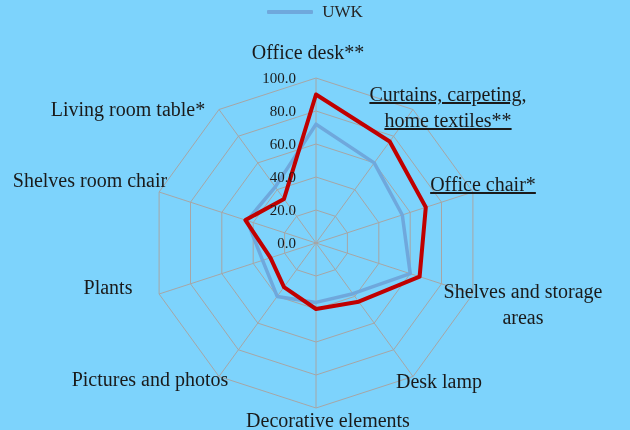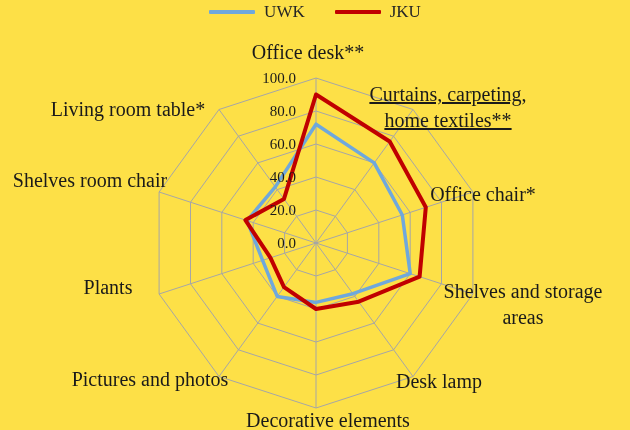--- a/index.html
+++ b/index.html
@@ -1,19 +1,19 @@
 <!DOCTYPE html>
 <html><head>
 <meta charset="utf-8">
 <style>
   html,body{margin:0;padding:0;background:#ffffff;}
   .stage{
     position:relative;
     width:630px;height:430px;
-    background:#fde047;
+    background:#7dd3fc;
     font-family:"Liberation Serif", serif;
     overflow:hidden;
   }
   .legend{
     position:absolute;top:0;left:0;width:100%;
     display:flex;justify-content:center;align-items:center;gap:30px;
     height:24px;
   }
   .legend-item{display:flex;align-items:center;gap:9px;}
   .legend-line{display:inline-block;width:46px;height:4px;border-radius:1px;}
@@ -35,24 +35,20 @@
 </head>
 <body>
 
 <div class="stage">
 
   <div class="legend">
     <div class="legend-item">
       <span class="legend-line" style="background: rgb(111, 168, 220);"></span>
       <span class="legend-label">UWK</span>
     </div>
-    <div class="legend-item">
-      <span class="legend-line" style="background: rgb(192, 0, 0);"></span>
-      <span class="legend-label">JKU</span>
-    </div>
   </div>
 
   <svg id="radar-svg" width="630" height="430" viewBox="0 0 630 430">
       <polygon points="316.0,210.0 335.4,216.3 347.4,232.8 347.4,253.2 335.4,269.7 316.0,276.0 296.6,269.7 284.6,253.2 284.6,232.8 296.6,216.3" fill="none" stroke="#A6A6A6" stroke-width="1"></polygon>
       <polygon points="316.0,177.0 354.8,189.6 378.8,222.6 378.8,263.4 354.8,296.4 316.0,309.0 277.2,296.4 253.2,263.4 253.2,222.6 277.2,189.6" fill="none" stroke="#A6A6A6" stroke-width="1"></polygon>
       <polygon points="316.0,144.0 374.2,162.9 410.2,212.4 410.2,273.6 374.2,323.1 316.0,342.0 257.8,323.1 221.8,273.6 221.8,212.4 257.8,162.9" fill="none" stroke="#A6A6A6" stroke-width="1"></polygon>
       <polygon points="316.0,111.0 393.6,136.2 441.5,202.2 441.5,283.8 393.6,349.8 316.0,375.0 238.4,349.8 190.5,283.8 190.5,202.2 238.4,136.2" fill="none" stroke="#A6A6A6" stroke-width="1"></polygon>
       <polygon points="316.0,78.0 413.0,109.5 472.9,192.0 472.9,294.0 413.0,376.5 316.0,408.0 219.0,376.5 159.1,294.0 159.1,192.0 219.0,109.5" fill="none" stroke="#A6A6A6" stroke-width="1"></polygon>
       <line x1="316" y1="243" x2="316.0" y2="78.0" stroke="#A6A6A6" stroke-width="1"></line>
       <line x1="316" y1="243" x2="413.0" y2="109.5" stroke="#A6A6A6" stroke-width="1"></line>
@@ -70,21 +66,21 @@
       <text x="296" y="215.0" text-anchor="end" class="tick-label">20.0</text>
       <text x="296" y="182.0" text-anchor="end" class="tick-label">40.0</text>
       <text x="296" y="149.0" text-anchor="end" class="tick-label">60.0</text>
       <text x="296" y="116.0" text-anchor="end" class="tick-label">80.0</text>
       <text x="296" y="83.0" text-anchor="end" class="tick-label">100.0</text>
     </svg>
 
   <div id="labels">
       <div class="axis-label" style="left: 308px; top: 52px;">Office desk**</div>
       <div class="axis-label wrap" style="left: 448px; top: 107px; width: 195px; text-decoration: underline;">Curtains, carpeting, home textiles**</div>
-      <div class="axis-label" style="left: 483px; top: 194px;">Office chair*</div>
+      <div class="axis-label" style="left: 483px; top: 184px; text-decoration: underline;">Office chair*</div>
       <div class="axis-label wrap" style="left: 523px; top: 279px; width: 185px; margin-top: 25px;">Shelves and storage areas</div>
       <div class="axis-label" style="left: 439px; top: 381px;">Desk lamp</div>
       <div class="axis-label" style="left: 328px; top: 420px;">Decorative elements</div>
       <div class="axis-label" style="left: 150px; top: 379px;">Pictures and photos</div>
       <div class="axis-label" style="left: 108px; top: 287px;">Plants</div>
       <div class="axis-label" style="left: 90px; top: 180px;">Shelves room chair</div>
       <div class="axis-label" style="left: 128px; top: 93px; margin-top: 16px;">Living room table*</div>
     </div>
 
 </div>

